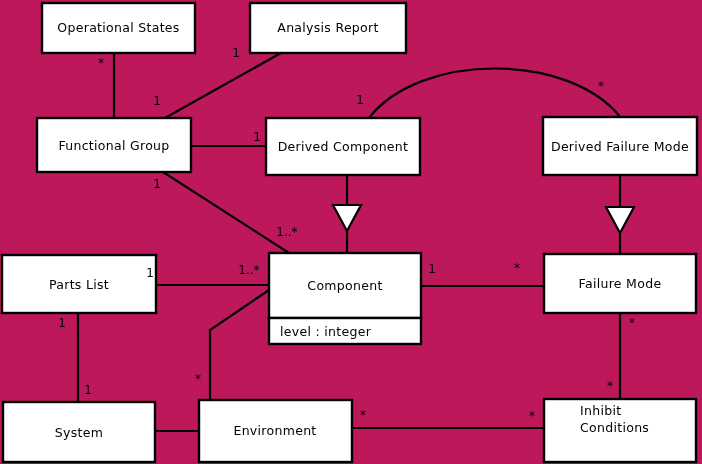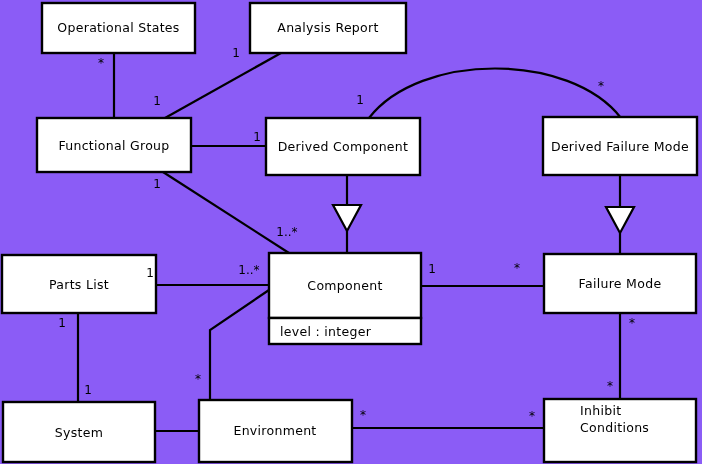--- a/index.html
+++ b/index.html
@@ -7,21 +7,21 @@
     padding: 0;
     background: #ffffff;
   }
   body {
     font-family: "DejaVu Sans", sans-serif;
   }
   #diagram-root {
     position: relative;
     width: 702px;
     height: 464px;
-    background: #8b5cf6;
+    background: #be185d;
     overflow: hidden;
   }
   svg#uml-canvas {
     position: absolute;
     left: 0;
     top: 0;
     width: 702px;
     height: 464px;
     display: block;
   }

